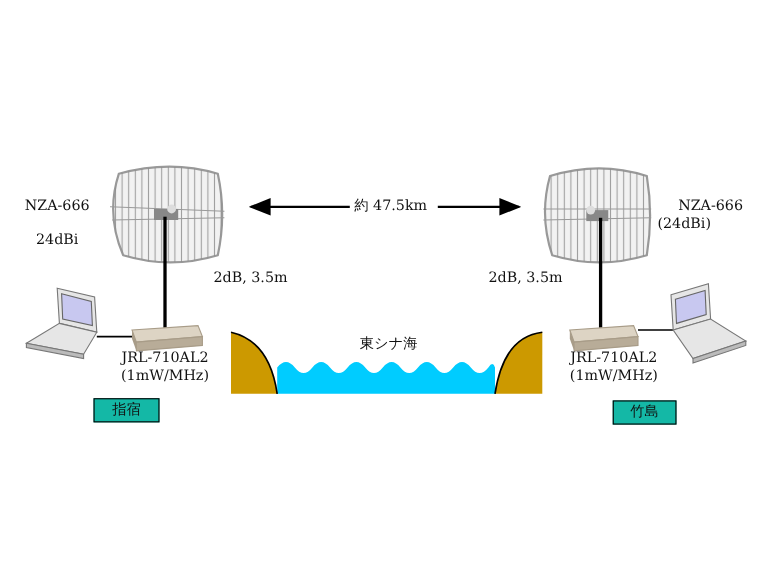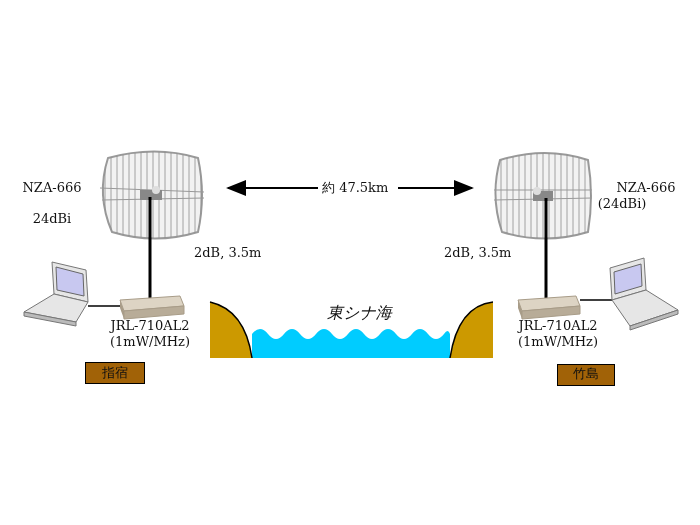--- a/index.html
+++ b/index.html
@@ -1,21 +1,21 @@
 <!DOCTYPE html>
 <html><head>
 <meta charset="utf-8">
 <style>
   html, body { margin: 0; padding: 0; background: #ffffff; }
   #canvas { position: relative; width: 700px; height: 525px; overflow: hidden; background: #ffffff;
     font-family: "DejaVu Serif", "Liberation Serif", serif; color: #111; }
   .lbl { position: absolute; font-size: 13px; line-height: 16px; white-space: nowrap; }
   .center { text-align: center; }
   .box { position: absolute; border: 1px solid #000; font-family: "DejaVu Sans", sans-serif; font-size: 13px;
-    text-align: center; line-height: 20px; background: #a16207; }
+    text-align: center; line-height: 20px; background: #14b8a6; }
   svg { position: absolute; left: 0; top: 0; }
 </style>
 </head>
 <body>
 
 <div id="canvas">
   <svg width="700" height="525" viewBox="0 0 700 525">
     <defs>
       <marker id="ah" markerWidth="10" markerHeight="8" refX="9" refY="4" orient="auto">
         <path d="M0,0 L10,4 L0,8 Z" fill="#000"></path>
@@ -84,21 +84,21 @@
     <path d="M252,358 L252,334 Q260,324 268,334 Q276,344 284,334 Q292,324 300,334 Q308,344 316,334 Q324,324 332,334 Q340,344 348,334 Q356,324 364,334 Q372,344 380,334 Q388,324 396,334 Q404,344 412,334 Q420,324 428,334 Q436,344 444,334 Q448,328 450,334 L450,358 Z" fill="#00ccff"></path>
 
     <path d="M210,302 Q245,310 252,358 L210,358 Z" fill="#cc9900"></path>
     <path d="M210,302 Q245,310 252,358" fill="none" stroke="#000" stroke-width="1.5"></path>
 
     <path d="M493,302 Q458,306 450,358 L493,358 Z" fill="#cc9900"></path>
     <path d="M493,302 Q458,306 450,358" fill="none" stroke="#000" stroke-width="1.5"></path>
   </svg>
 
   <div class="lbl" style="left:322px; top:180px;">約 47.5km</div>
-  <div class="lbl" style="left:327px; top:305px; font-family:'DejaVu Sans',sans-serif; font-size:16px;font-style:italic;">東シナ海</div>
+  <div class="lbl" style="left:327px; top:305px; font-family:'DejaVu Sans',sans-serif; font-size:13px;">東シナ海</div>
 
   <div class="lbl center" style="left:14px; top:180px; width:76px;">NZA-666</div>
   <div class="lbl center" style="left:14px; top:196px; width:76px;margin-top:15px;">24dBi</div>
   <div class="lbl" style="left:194px; top:245px;">2dB,  3.5m</div>
   <div class="lbl center" style="left:100px; top:318px; width:100px;">JRL-710AL2</div>
   <div class="lbl center" style="left:100px; top:334px; width:100px;">(1mW/MHz)</div>
   <div class="box" style="left:85px; top:362px; width:58px; height:20px;">指宿</div>
 
   <div class="lbl center" style="left:608px; top:180px; width:76px;">NZA-666</div>
   <div class="lbl center" style="left:584px; top:196px; width:76px;">(24dBi)</div>

